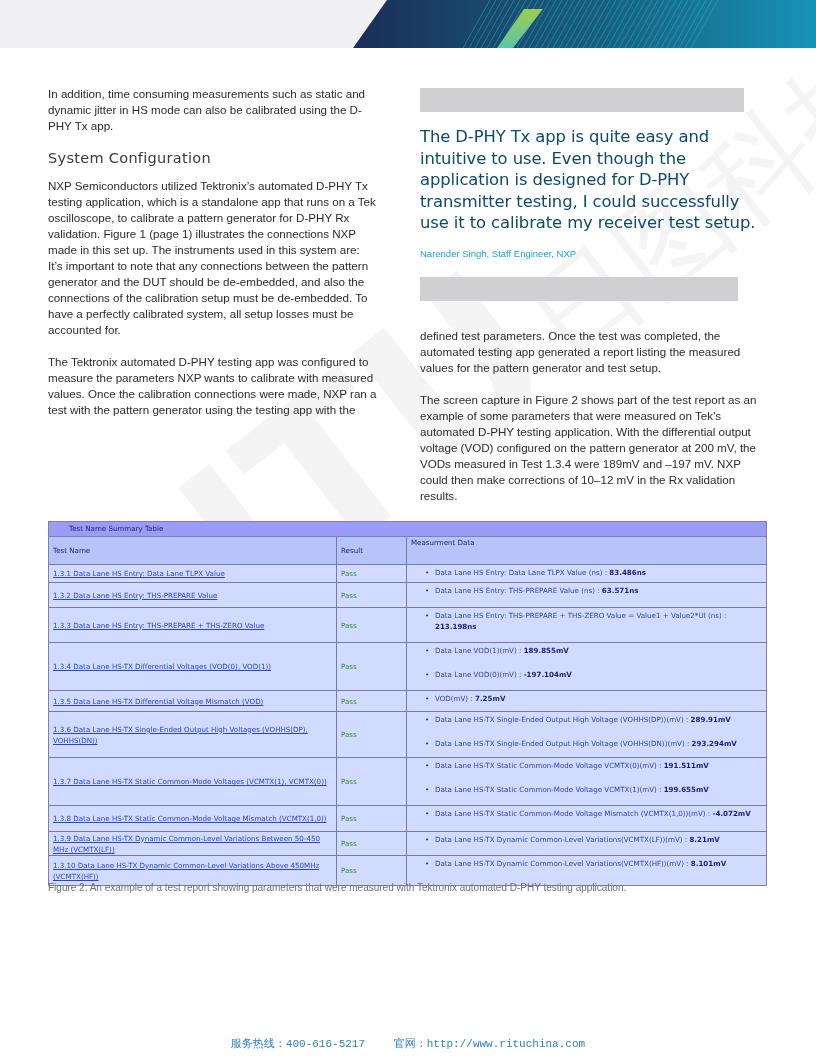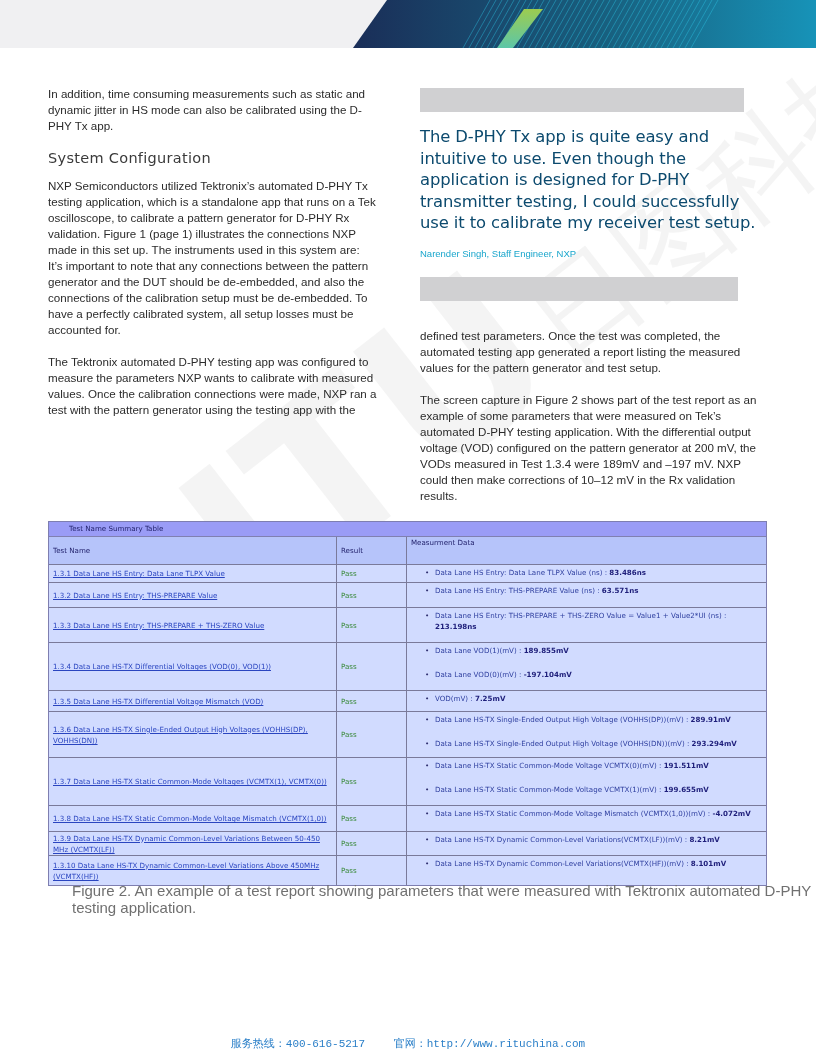--- a/index.html
+++ b/index.html
@@ -39,21 +39,21 @@
   .cell-result { width: 70px; border-right: 1px solid #7a7a9a; padding: 0 4px; display: flex; align-items: center; }
   .cell-data { flex: 1; padding: 2px 4px 16px 4px; }
   .report-head .cell-name, .report-head .cell-result, .report-head .cell-data { align-items: center; display: flex; padding-top: 0; }
   .test-link { color: #2a45c0; text-decoration: underline; line-height: 11px; }
   .pass { color: #3b8a3b; }
   .meas { display: flex; color: #3040a0; line-height: 11px; padding-left: 14px; }
   .meas + .meas { margin-top: 13px; }
   .meas .dot { width: 10px; flex: none; color: #303070; }
   .meas b { color: #1e1e7a; }
 
-  .caption { position: absolute; left: 48px; top: 882px; font-size: 15px; color: #707070; margin-left: 24px; }
+  .caption { position: absolute; left: 48px; top: 882px; font-size: 10px; color: #707070; }
 
   .footer { position: absolute; left: 0; width: 816px; top: 1036px; text-align: center; font-family: Liberation Mono, monospace; font-size: 11px; color: #2a7fc8; }
   .footer span + span { margin-left: 22px; }
 
   
   .watermark { position: absolute; left: 0; top: 0; width: 816px; height: 1056px; pointer-events: none; }
 </style>
 </head>
 <body>
 

